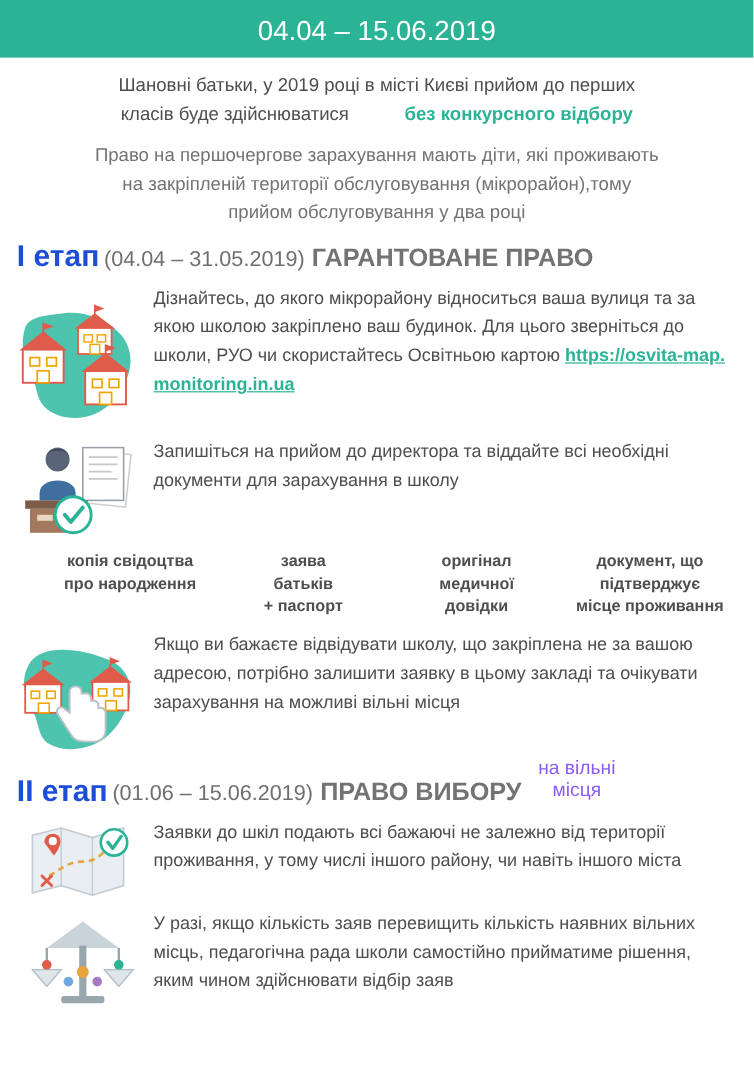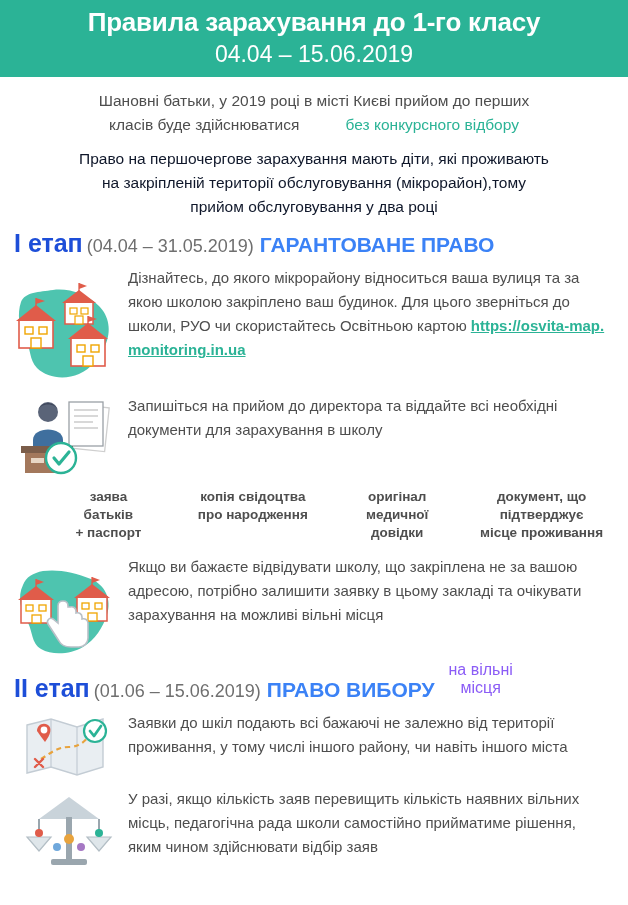--- a/index.html
+++ b/index.html
@@ -39,29 +39,29 @@
   
   .intro {
     text-align: center;
     font-size: 15.5px;
     line-height: 1.55;
     padding: 12px 28px 2px 28px;
     color: #4e4e4e;
   }
   .intro .hl {
     color: #2bb396;
-    font-weight: normal;
+    font-weight: bold;
     margin-left: 42px;
   }
   .intro-2 {
     text-align: center;
     font-size: 15.5px;
     line-height: 1.55;
     padding: 8px 22px 4px 22px;
-    color: #0f172a;
+    color: #737373;
   }
 
   
   .stage-head {
     padding: 6px 0 2px 14px;
     white-space: nowrap;
     position: relative;
   }
   .stage-name {
     color: #1d4ed8;
@@ -69,21 +69,21 @@
     font-weight: bold;
     vertical-align: baseline;
   }
   .stage-dates {
     color: #6f6f6f;
     font-size: 18px;
     vertical-align: baseline;
     margin-left: 4px;
   }
   .stage-right {
-    color: #3b82f6;
+    color: #737373;
     font-size: 21px;
     font-weight: bold;
     margin-left: 6px;
     vertical-align: baseline;
   }
   .stage-note {
     display: inline-block;
     color: #8b5cf6;
     font-size: 16px;
     font-weight: normal;
@@ -134,21 +134,20 @@
     font-weight: bold;
     color: #4e4e4e;
     line-height: 1.35;
     width: 24%;
   }
 </style>
 </head>
 <body>
 
 <div class="header">
-  <div class="header-title">Правила зарахування до 1-го класу</div>
   <div class="header-dates">04.04 – 15.06.2019</div>
 </div>
 
 <div class="intro">
   <div>Шановні батьки, у 2019 році в місті Києві прийом до перших</div>
   <div>
     <span>класів буде здійснюватися </span><span class="hl">без конкурсного відбору</span>
   </div>
 </div>
 
@@ -227,25 +226,25 @@
       <rect x="33" y="62" width="13" height="5" fill="#e8d7c6"></rect>
 
       <circle cx="46" cy="62" r="15" fill="#ffffff" stroke="#2bb396" stroke-width="2.4"></circle>
       <path d="M39 62 L44 68 L54 56" fill="none" stroke="#2bb396" stroke-width="3.2" stroke-linecap="round" stroke-linejoin="round"></path>
     </svg>
   </div>
   <div class="block-text">Запишіться на прийом до директора та віддайте всі необхідні документи для зарахування в школу</div>
 </div>
 
 <div class="docs-row">
+  <div class="doc-item" style="white-space: pre-line;">копія свідоцтва
+про народження</div>
   <div class="doc-item" style="white-space: pre-line;">заява
 батьків
 + паспорт</div>
-  <div class="doc-item" style="white-space: pre-line;">копія свідоцтва
-про народження</div>
   <div class="doc-item" style="white-space: pre-line;">оригінал
 медичної
 довідки</div>
   <div class="doc-item" style="white-space: pre-line;">документ, що
 підтверджує
 місце проживання</div>
 </div>
 
 <div class="block">
   <div class="block-icon">

